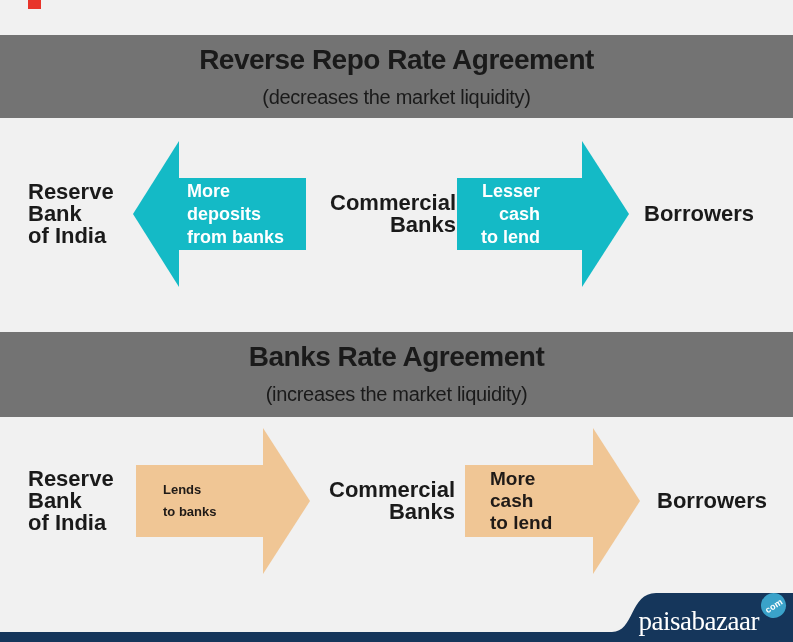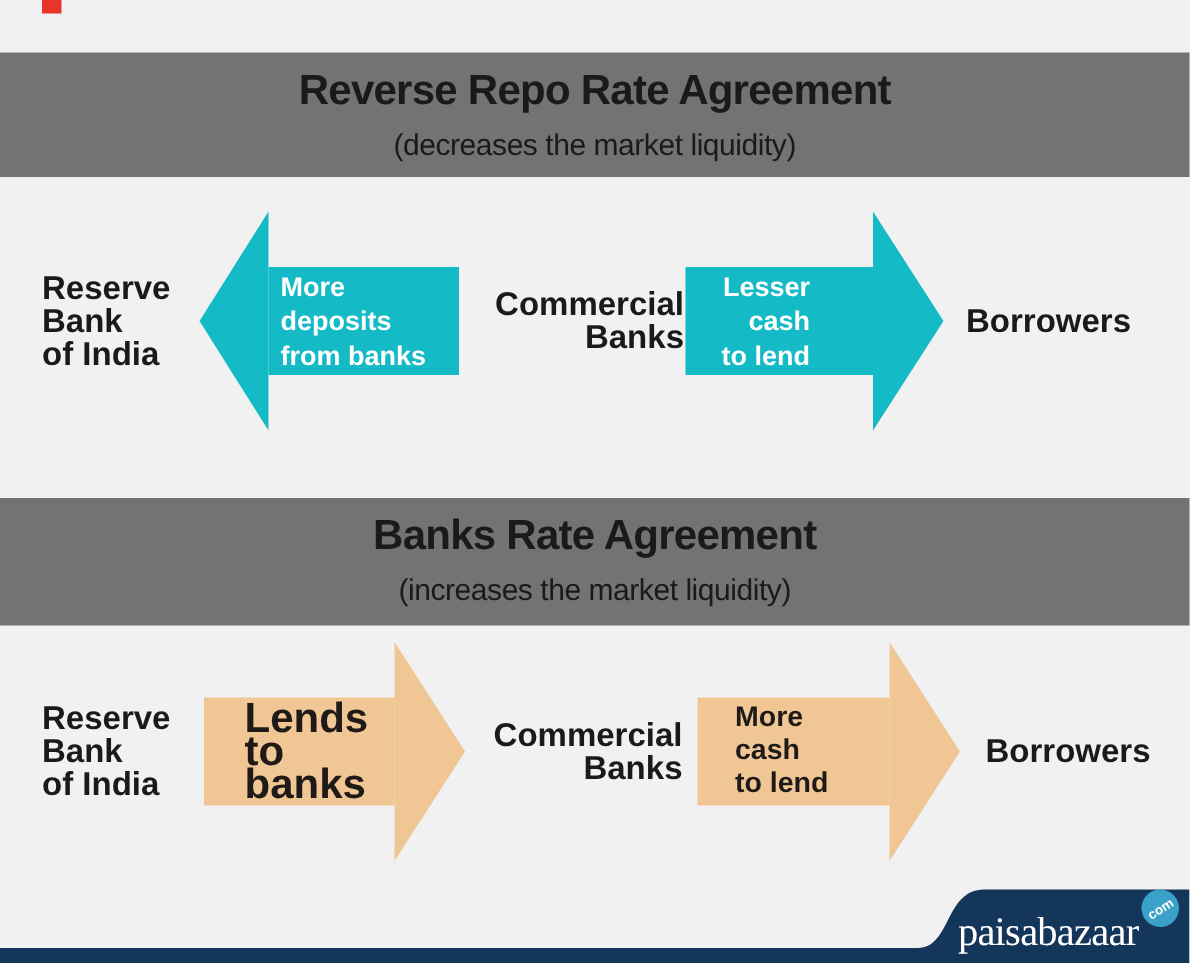--- a/index.html
+++ b/index.html
@@ -78,21 +78,21 @@
   .tan .arrow-body { background: #f0c695; }
   .tan .head-right { border-left: 47px solid #f0c695; }
   .tan .arrow-label { color: #1f1a17; }
 
   .a1 { margin-left: 10px; }
   .a1 .arrow-body { width: 127px; padding-left: 8px; }
   .a2 { margin-left: 1px; text-align: right; }
   .a2 .arrow-body { width: 125px; padding-left: 24px; }
   .a3 { margin-left: 13px; }
   .a3 .arrow-body { width: 127px; padding-left: 27px; }
-  .a3 .arrow-label { font-size: 28px; line-height: 22px; }
+  .a3 .arrow-label { font-size: 13px; line-height: 22px; }
   .a4 { margin-left: 10px; }
   .a4 .arrow-body { width: 128px; padding-left: 25px; }
   .a4 .arrow-label { font-size: 19px; line-height: 22px; }
 
   
   .footer {
     position: absolute; left: 0; bottom: 0;
     width: 793px; height: 57px;
   }
   .footer svg { position: absolute; left: 0; top: 0; }

